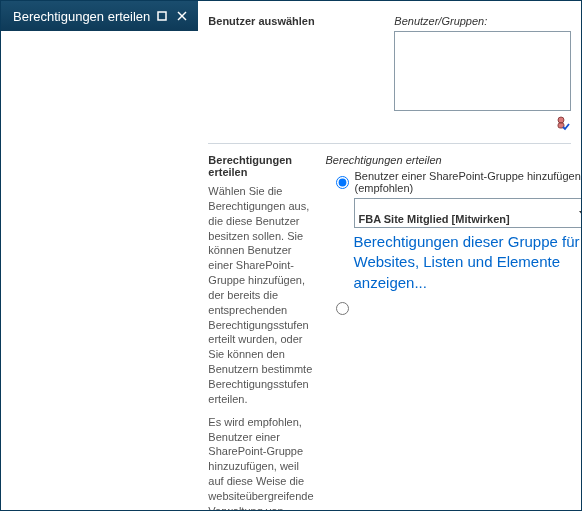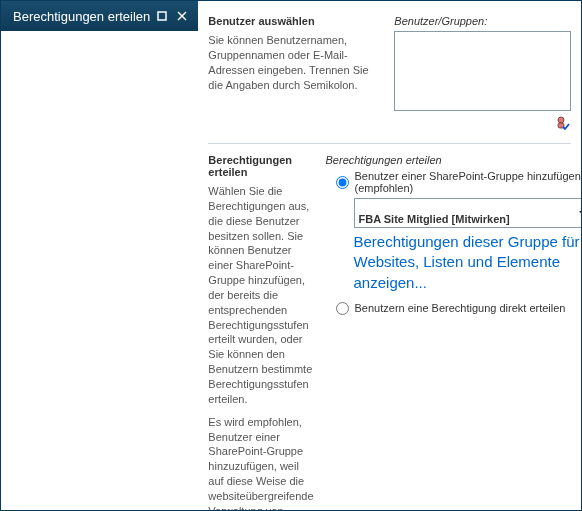--- a/index.html
+++ b/index.html
@@ -45,21 +45,20 @@
           <line x1="9" y1="1" x2="1" y2="9" stroke-width="1.5"></line>
         </svg>
     </span>
   </div>
 
   <div class="content">
 
     <div class="section">
       <div class="left">
         <h3>Benutzer auswählen</h3>
-        <p>Sie können Benutzernamen, Gruppennamen oder E-Mail-Adressen eingeben. Trennen Sie die Angaben durch Semikolon.</p>
       </div>
       <div class="right">
         <span class="label">Benutzer/Gruppen:</span>
         <textarea class="textarea" style=""></textarea>
         <div class="iconrow">
           <span>
             <svg width="16" height="16">
                 <circle cx="6" cy="5" r="3" fill="#d97a7a" stroke="#7a2a2a" stroke-width="0.8"></circle>
                 <rect x="3" y="8" width="6" height="5" rx="2" fill="#d97a7a" stroke="#7a2a2a" stroke-width="0.8"></rect>
                 <path d="M8 12 l2 2 l4 -5" stroke="#1050d0" stroke-width="1.8" fill="none"></path>
@@ -84,21 +83,20 @@
         </label>
 
         <div class="select">
           <span>FBA Site Mitglied [Mitwirken]</span>
         </div>
 
         <a class="link">Berechtigungen dieser Gruppe für Websites, Listen und Elemente anzeigen...</a>
 
         <label class="radio-row">
           <input type="radio" name="perm" style="">
-          <span>Benutzern eine Berechtigung direkt erteilen</span>
         </label>
       </div>
     </div>
 
     <div class="buttonbar">
       <button class="btn">OK</button>
       <button class="btn">Mitglied</button>
     </div>
 
   </div>

